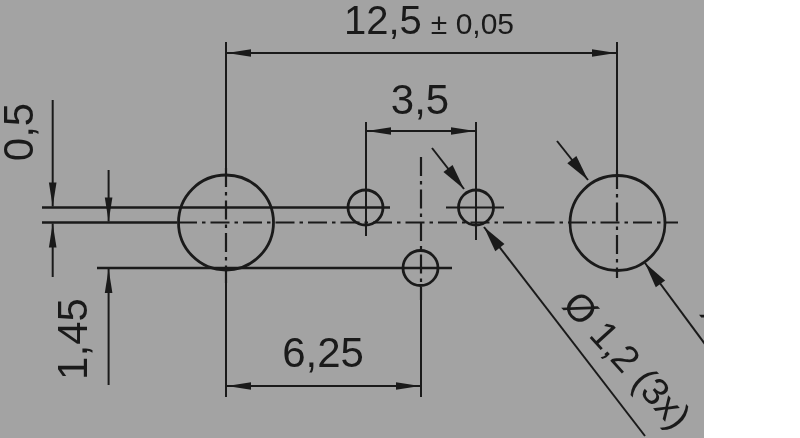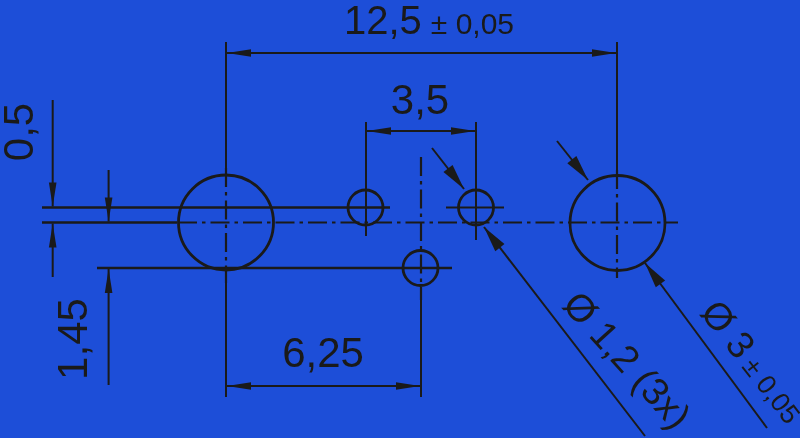--- a/index.html
+++ b/index.html
@@ -3,23 +3,23 @@
 <meta charset="utf-8">
 <title></title>
 <style>
   html, body {
     margin: 0;
     padding: 0;
     background: #ffffff;
   }
   .canvas-wrap {
     position: relative;
-    width: 800px;
+    width: 704px;
     height: 438px;
-    background: #1d4ed8;
+    background: #a3a3a3;
     overflow: hidden;
     font-family: "Liberation Sans", sans-serif;
   }
   svg text {
     font-family: "Liberation Sans", sans-serif;
     fill: #1a1a1a;
   }
   .dim-text  { font-size: 42px; }
   .dim-text-main { font-size: 40px; }
   .dim-text-tol  { font-size: 30px; }

